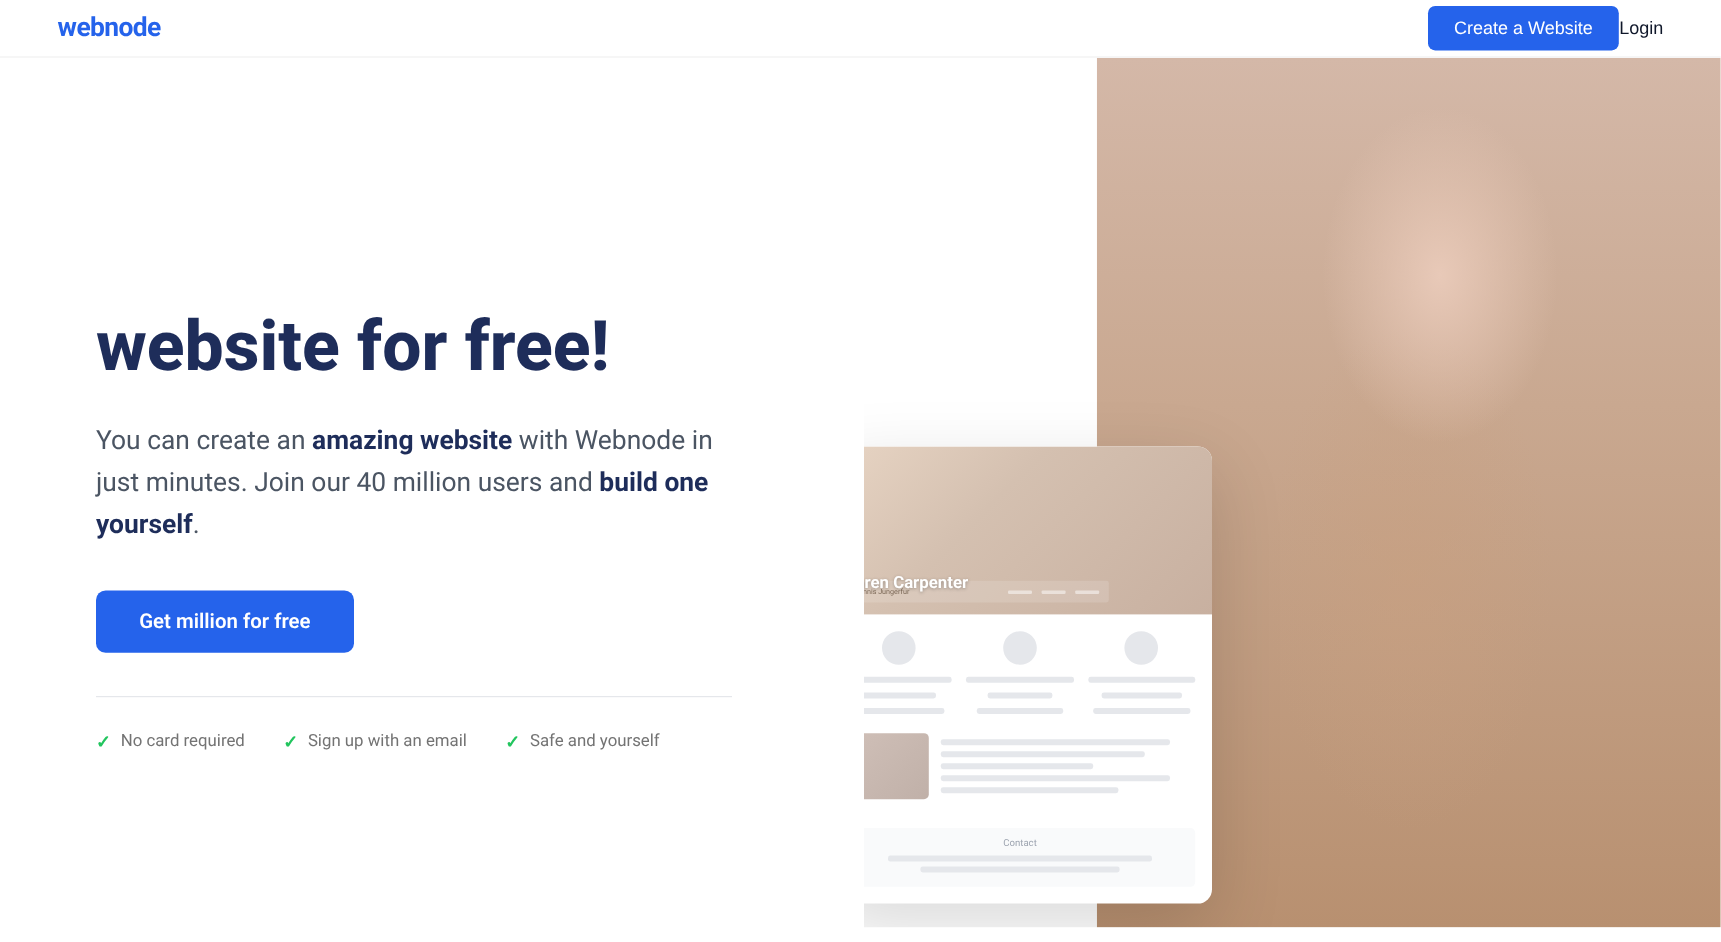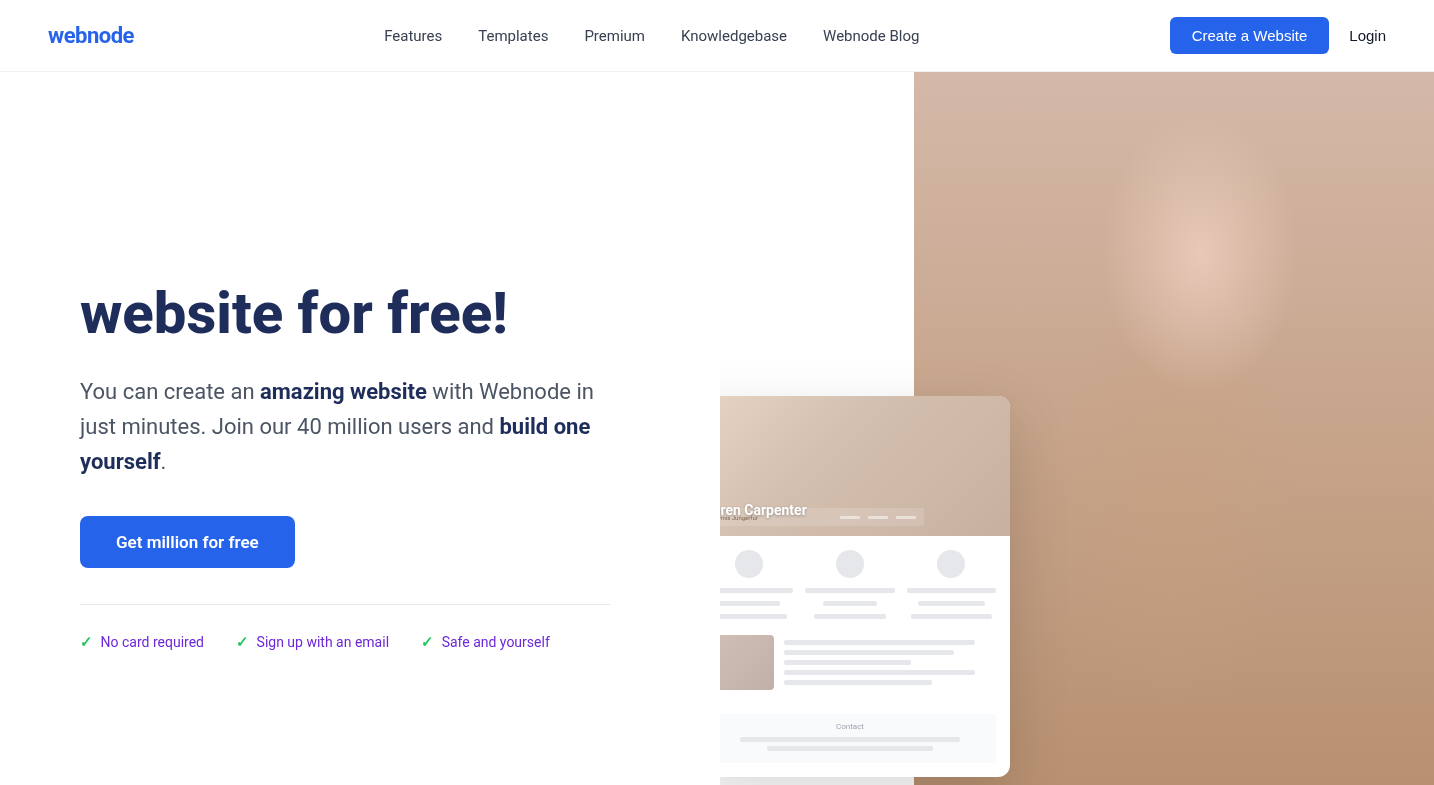--- a/index.html
+++ b/index.html
@@ -4,21 +4,21 @@
   <style>
     * { margin: 0; padding: 0; box-sizing: border-box; }
     body { font-family: -apple-system, BlinkMacSystemFont, 'Segoe UI', Roboto, sans-serif; background: #fff; overflow-x: hidden; }
 
     
     nav {
       display: flex;
       align-items: center;
       justify-content: space-between;
       padding: 0 48px;
-      height: 72px;
+      height: 48px;
       border-bottom: 1px solid #f0f0f0;
       position: relative;
       z-index: 10;
       background: #fff;
     }
     .nav-logo {
       font-size: 22px;
       font-weight: 700;
       color: #2563eb;
       letter-spacing: -0.5px;
@@ -29,21 +29,20 @@
       list-style: none;
     }
     .nav-links a {
       text-decoration: none;
       color: #374151;
       font-size: 15px;
     }
     .nav-right {
       display: flex;
       align-items: center;
-      gap: 20px;
     }
     .btn-create {
       background: #2563eb;
       color: #fff;
       border: none;
       padding: 10px 22px;
       border-radius: 6px;
       font-size: 15px;
       cursor: pointer;
       font-weight: 500;
@@ -118,21 +117,21 @@
       gap: 8px;
       color: #2563eb;
       font-size: 14px;
     }
     .check-icon {
       color: #22c55e;
       font-size: 15px;
       font-weight: 700;
     }
     .check-text {
-      color: #6d28d9;
+      color: #737373;
       font-size: 14px;
     }
 
     
     .hero-right {
       flex: 1;
       position: relative;
       height: 725px;
       overflow: hidden;
     }
@@ -287,27 +286,20 @@
       background: #e5e7eb;
       border-radius: 2px;
       margin: 4px auto;
     }
   </style>
 </head>
 <body>
 
 <nav>
   <div class="nav-logo">webnode</div>
-  <ul class="nav-links">
-    <li><a href="#">Features</a></li>
-    <li><a href="#">Templates</a></li>
-    <li><a href="#">Premium</a></li>
-    <li><a href="#">Knowledgebase</a></li>
-    <li><a href="#">Webnode Blog</a></li>
-  </ul>
   <div class="nav-right">
     <button class="btn-create">Create a Website</button>
     <button class="btn-login">Login</button>
   </div>
 </nav>
 
 <section class="hero">
   <div class="hero-left">
     <h1 class="hero-heading">
       <br>

